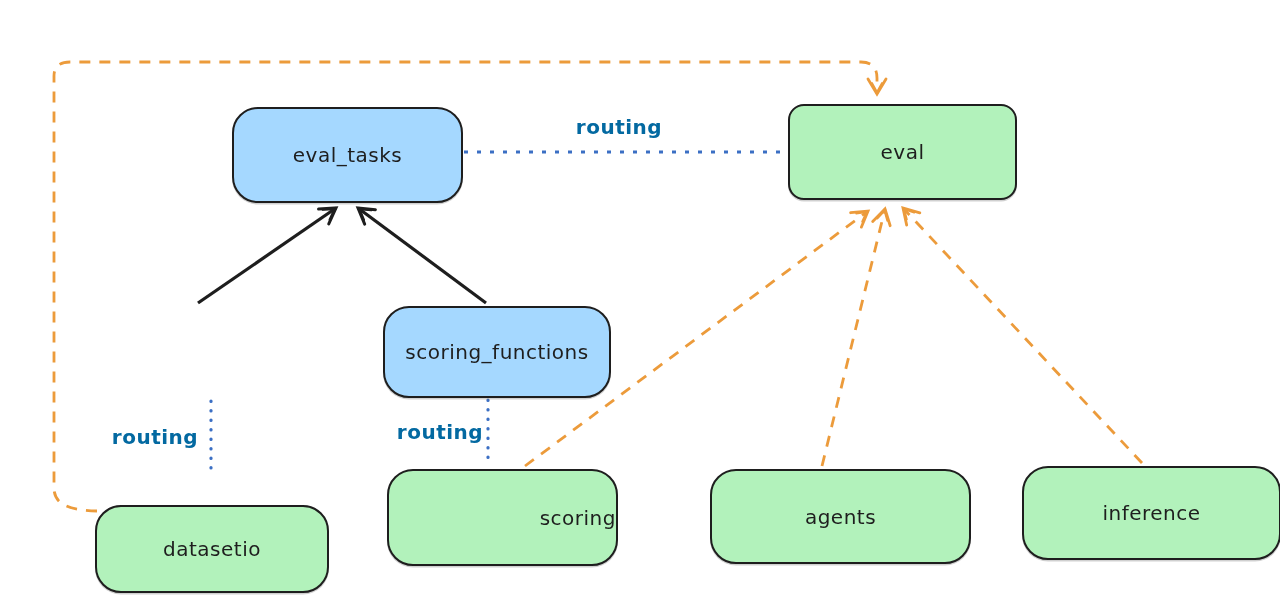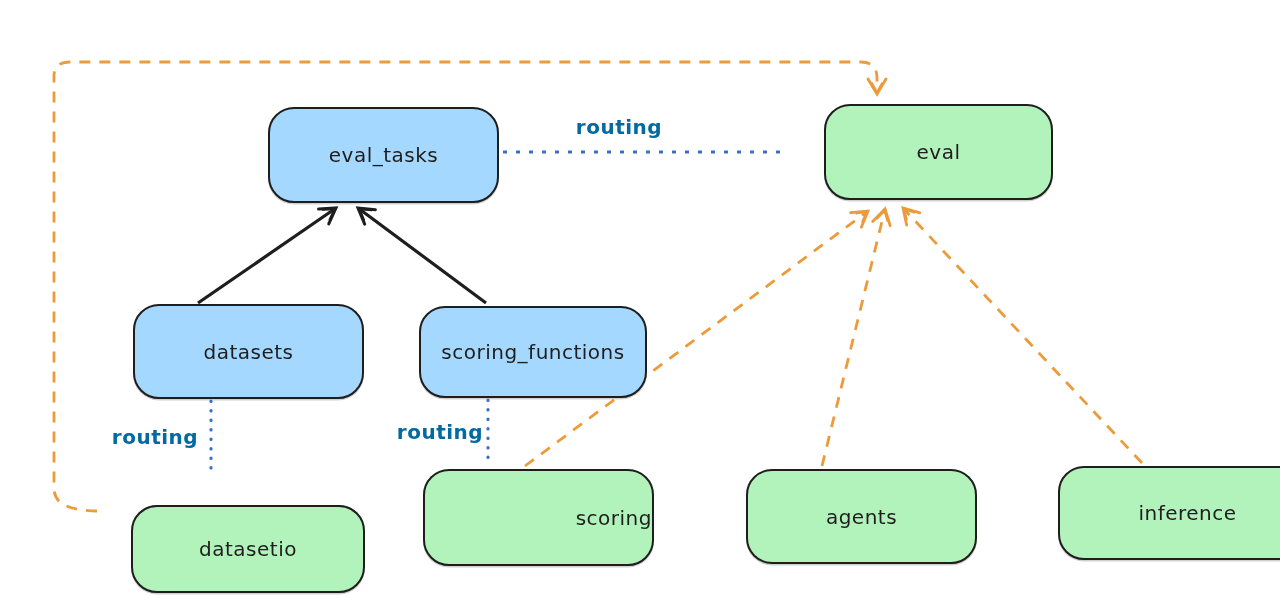--- a/index.html
+++ b/index.html
@@ -15,32 +15,31 @@
     position:absolute;
     box-sizing:border-box;
     border:2.5px solid #1e1e1e;
     border-radius:26px;
     display:flex;align-items:center;justify-content:center;
     font-size:20px;
     letter-spacing:0.5px;
     color:#1e1e1e;
     z-index:2;
     box-shadow:0 1.5px 0 rgba(120,120,120,0.35);
-    margin-left:36px;
   }
   .node.blue{background:#a5d8ff;}
   .node.green{background:#b2f2bb;}
 
   #node-eval_tasks       {left:232px; top:107px; width:231px; height:96px;}
-  #node-eval             {left:788px; top:104px; width:229px; height:96px;}
+  #node-eval             {left:788px; top:104px; width:229px; height:96px;border-radius:16px;}
   #node-datasets         {left:97px;  top:304px; width:231px; height:95px;}
   #node-scoring_functions{left:383px; top:306px; width:228px; height:92px;}
   #node-datasetio        {left:95px;  top:505px; width:234px; height:88px;}
   #node-scoring          {left:387px; top:469px; width:231px; height:97px;justify-content:flex-end;}
-  #node-agents           {left:710px; top:469px; width:231px; height:95px;}
+  #node-agents           {left:710px; top:469px; width:261px; height:95px;}
   #node-inference        {left:1022px;top:466px; width:259px; height:94px;}
 
   .routing-label{
     position:absolute;
     width:110px;
     text-align:center;
     font-size:20px;
     font-weight:bold;
     color:#0369a1;
     z-index:3;
@@ -79,23 +78,20 @@
     <path d="M 822 466 L 885 209" fill="none" stroke="#ec9b3b" stroke-width="2.8" stroke-dasharray="11 9" marker-end="url(#arrow-orange)"></path>
     <path d="M 1142 463 L 903 208" fill="none" stroke="#ec9b3b" stroke-width="2.8" stroke-dasharray="11 9" marker-end="url(#arrow-orange)"></path>
   </svg>
 
   <div class="node blue" id="node-eval_tasks">
     <span>eval_tasks</span>
   </div>
   <div class="node green" id="node-eval">
     <span>eval</span>
   </div>
-  <div class="node blue" id="node-datasets">
-    <span>datasets</span>
-  </div>
   <div class="node blue" id="node-scoring_functions">
     <span>scoring_functions</span>
   </div>
   <div class="node green" id="node-datasetio">
     <span>datasetio</span>
   </div>
   <div class="node green" id="node-scoring">
     <span>scoring</span>
   </div>
   <div class="node green" id="node-agents">

